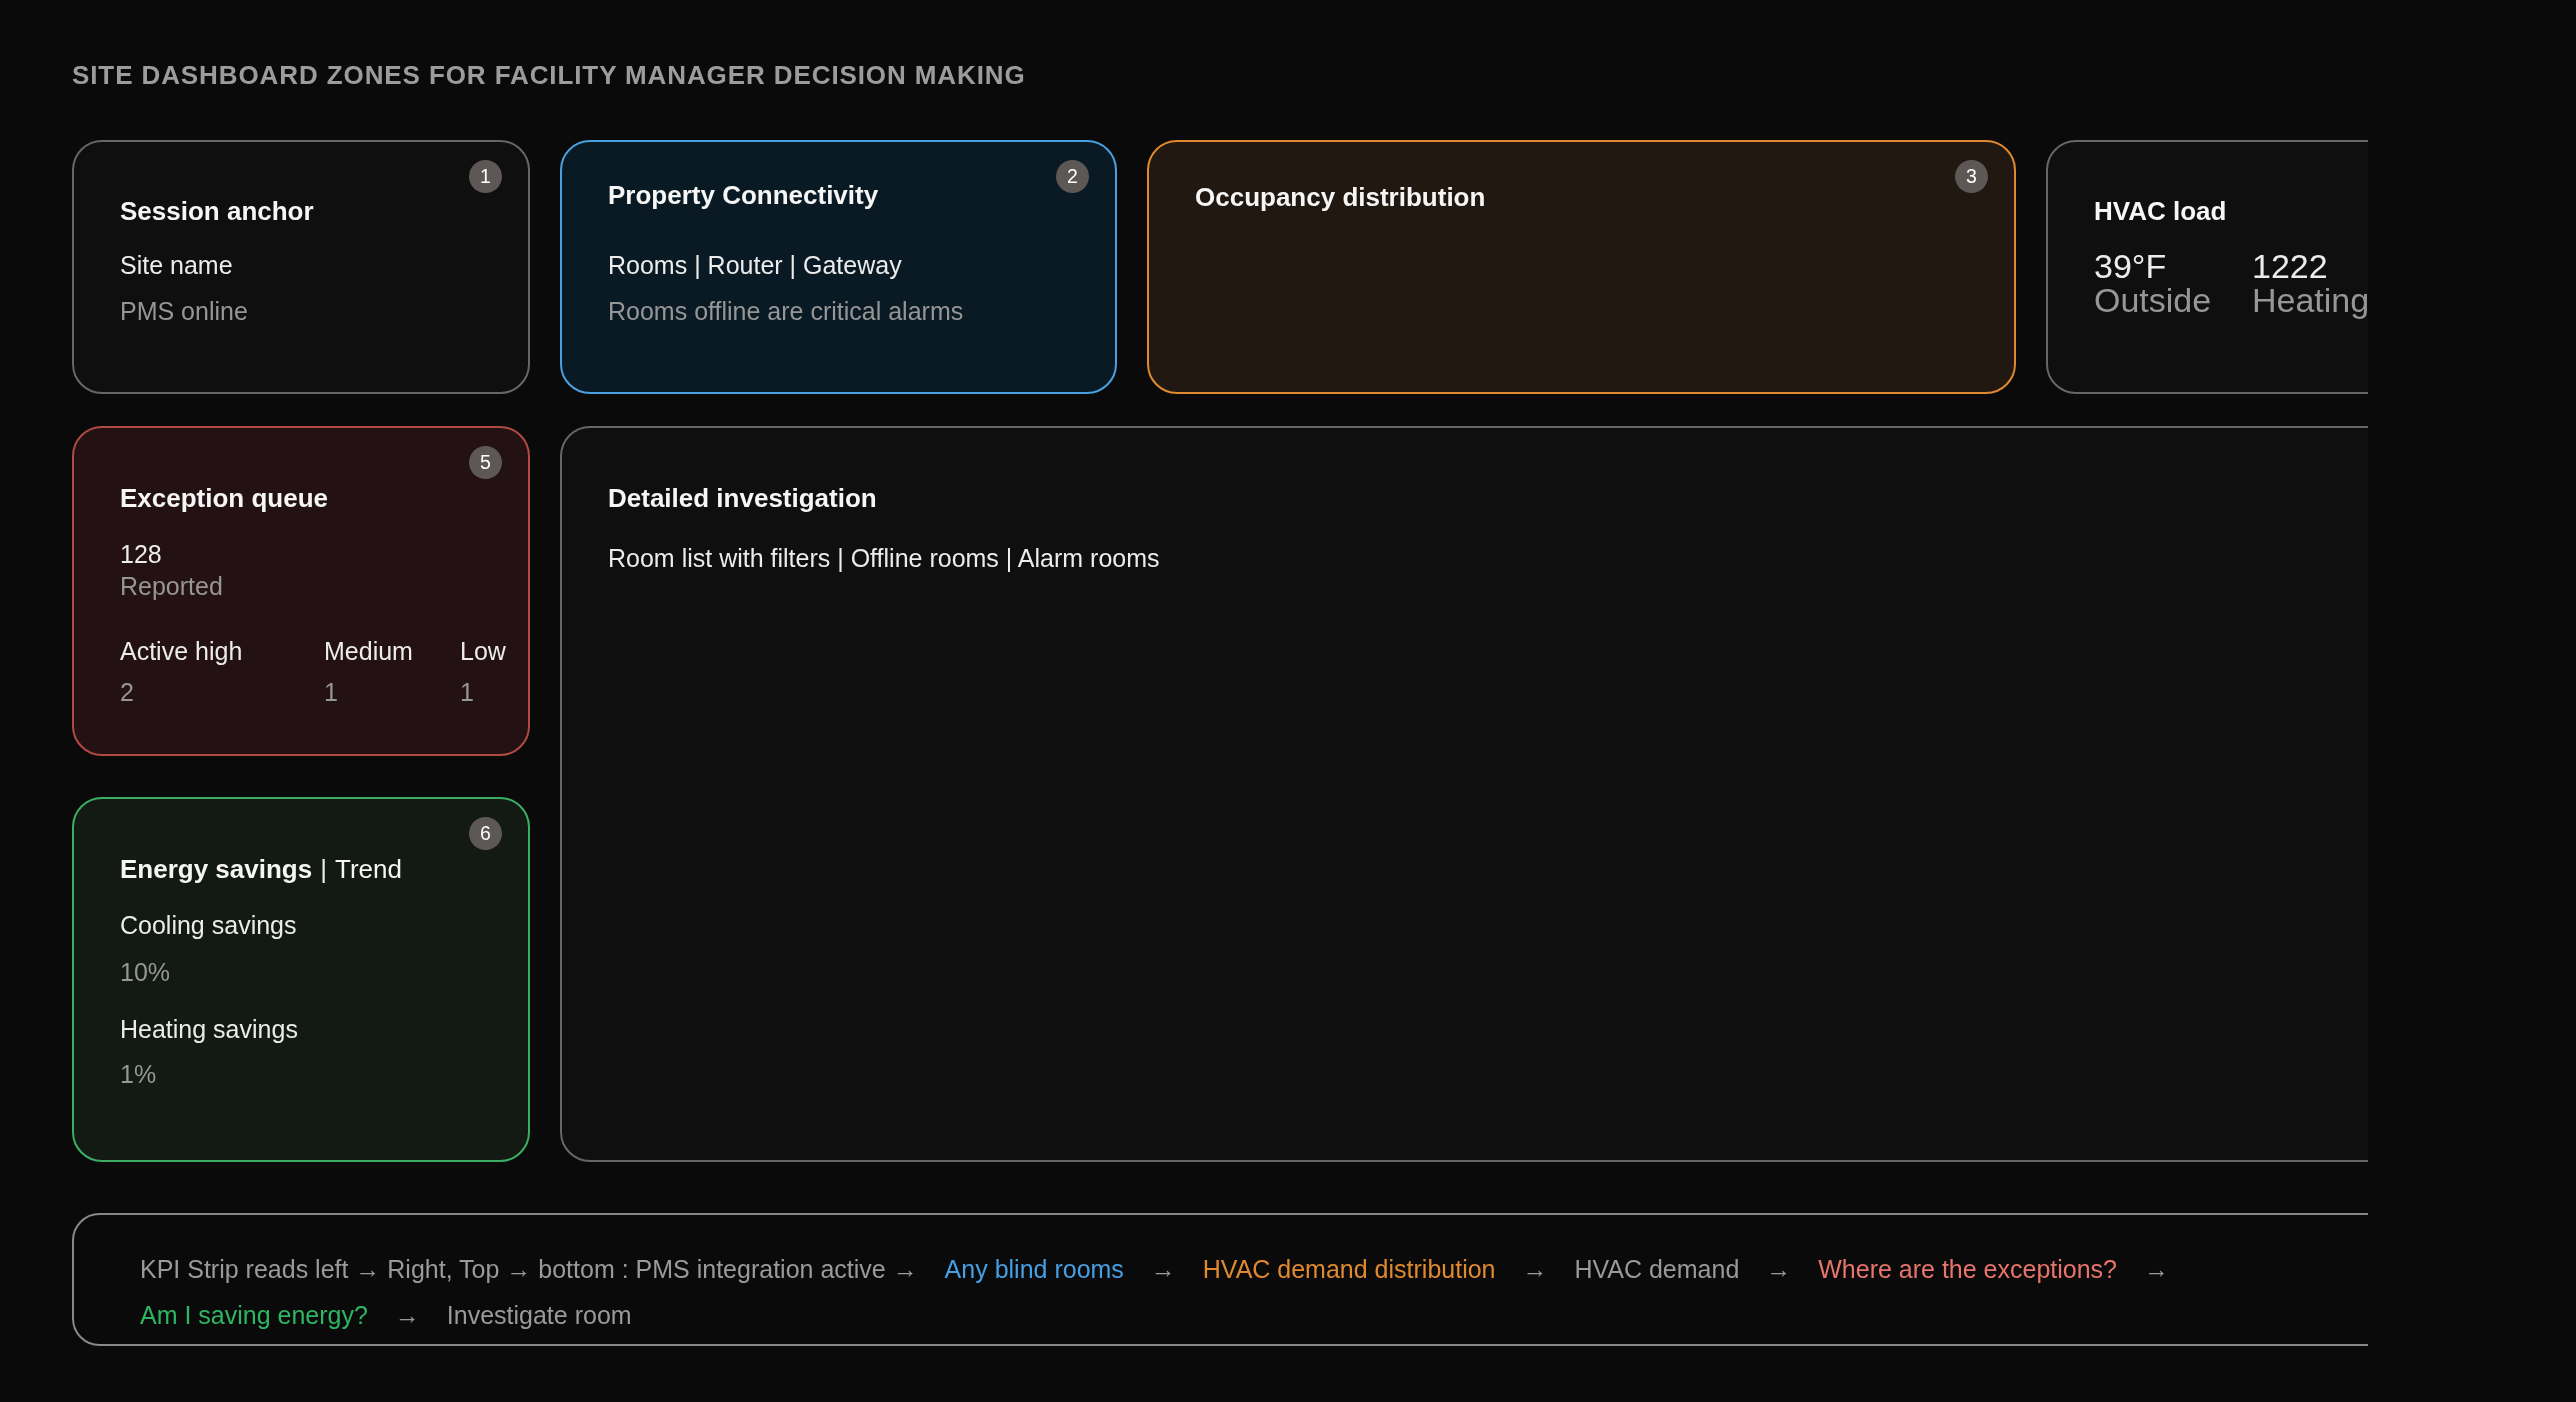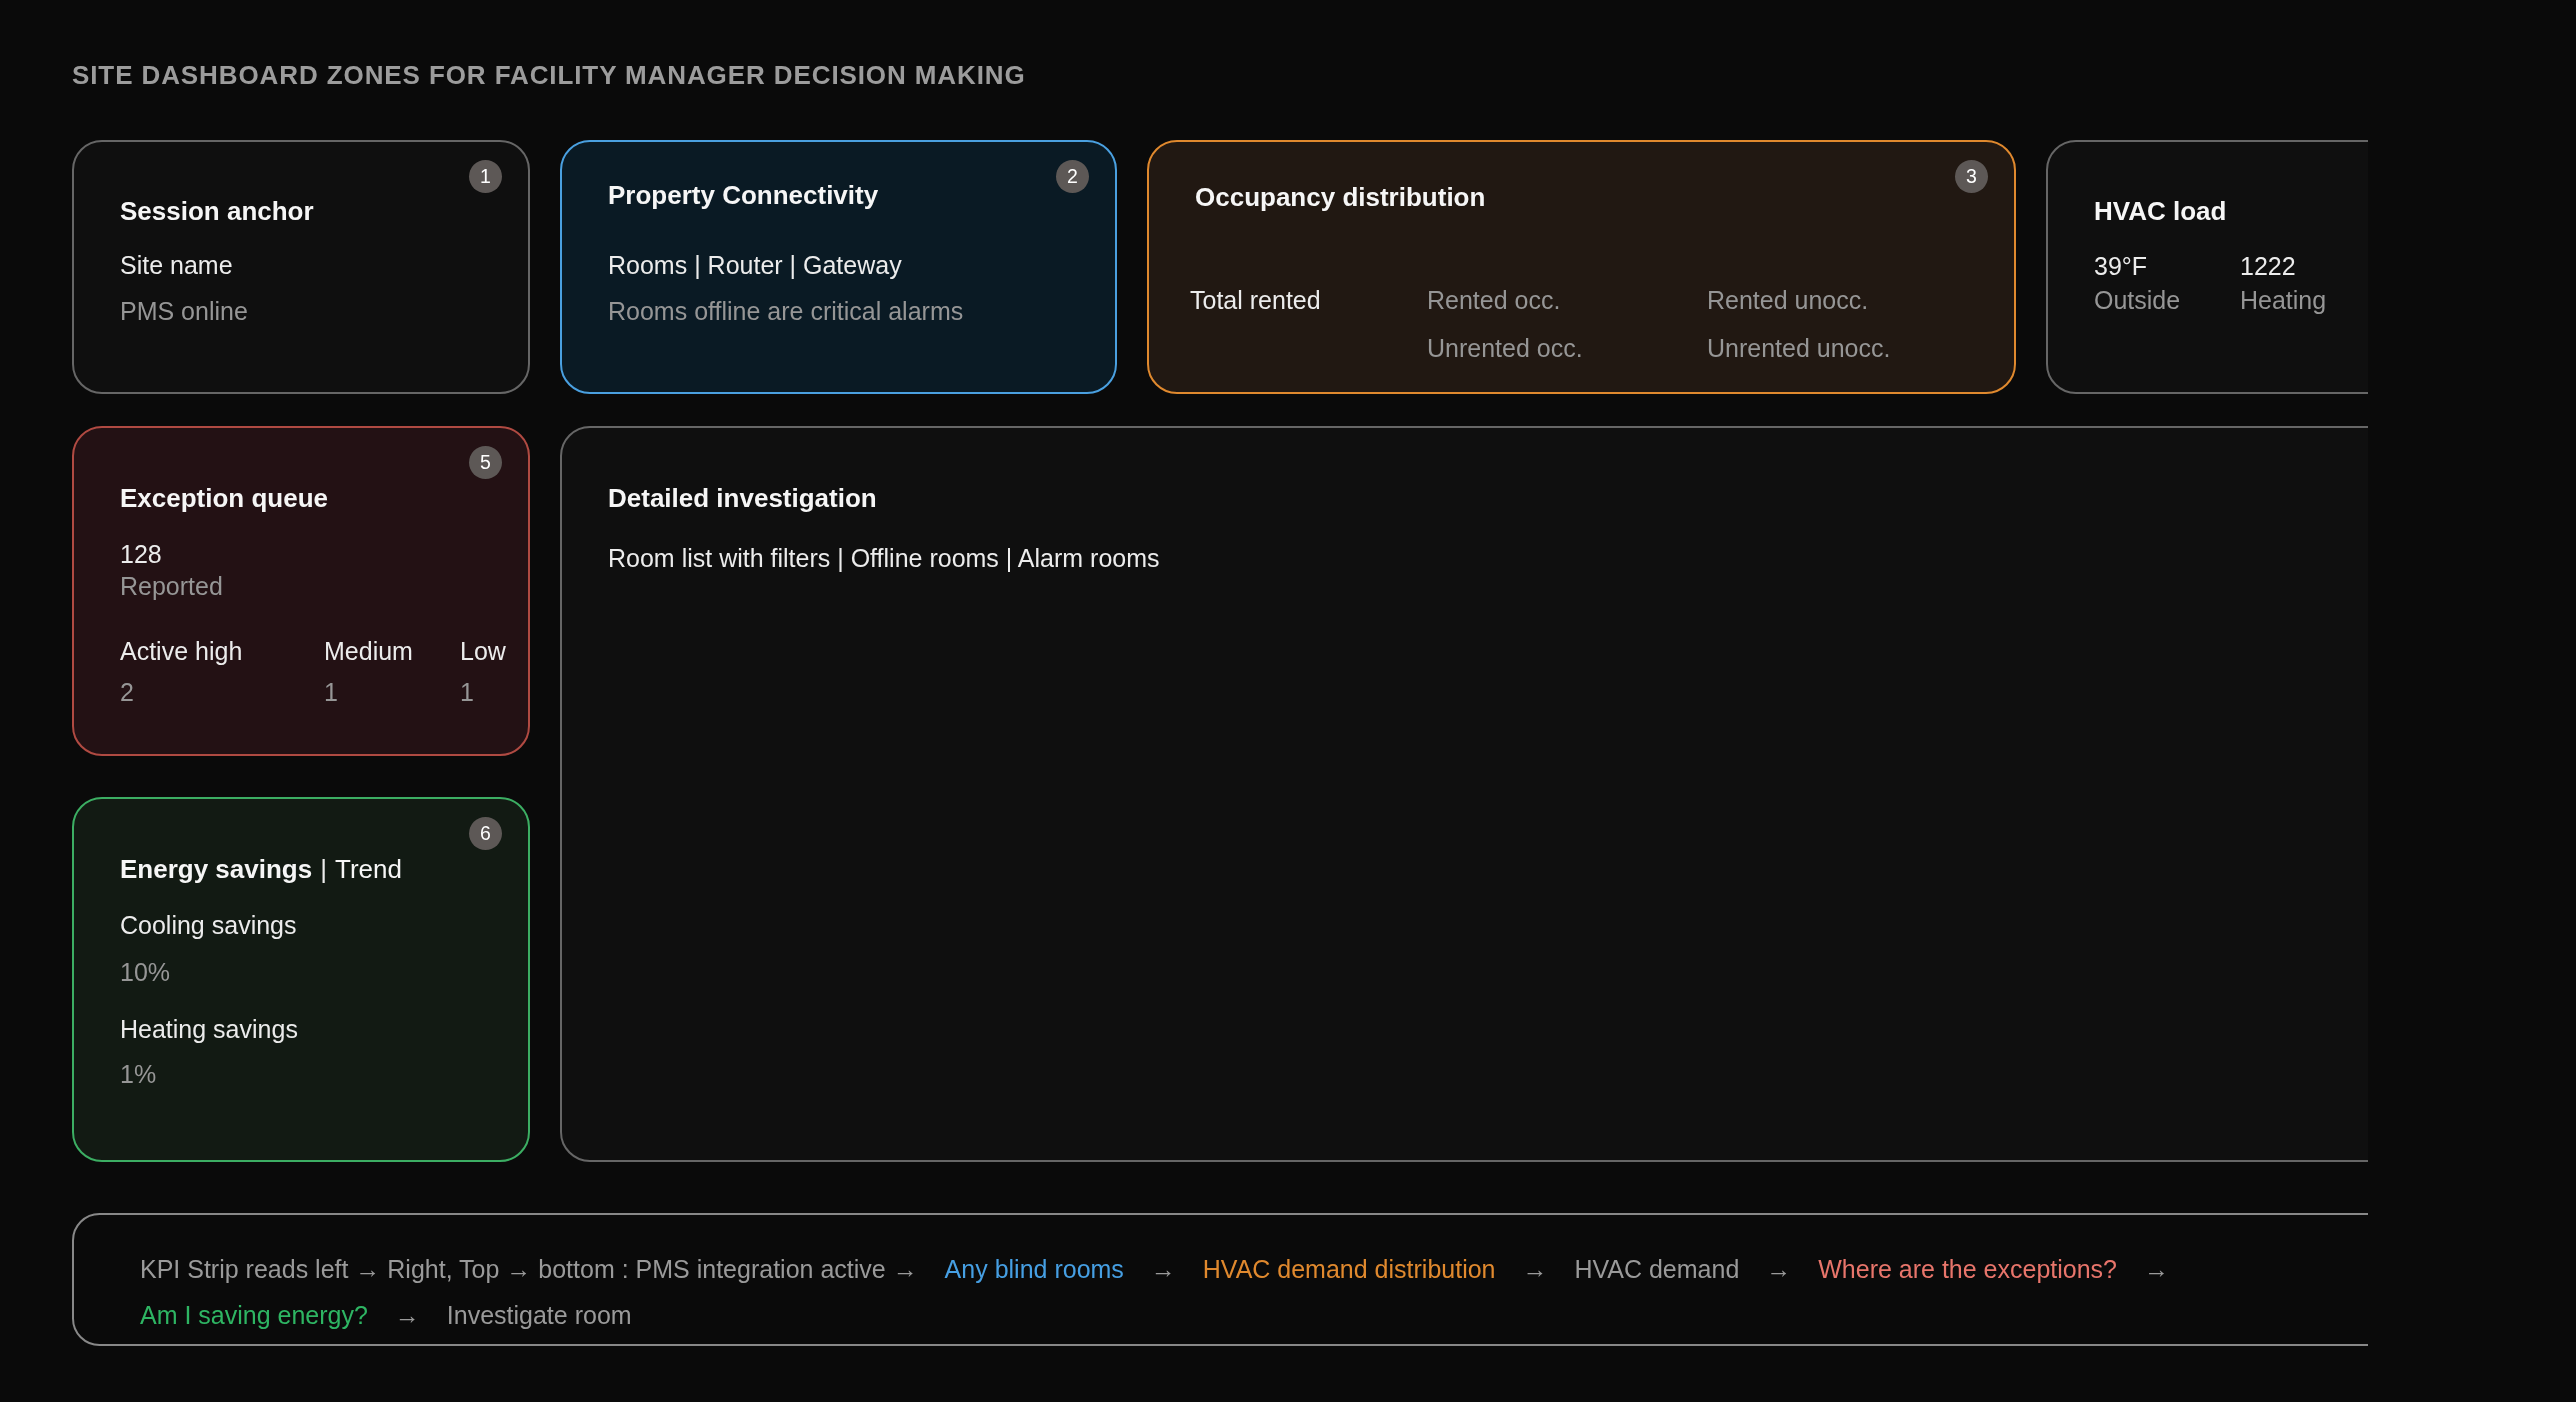--- a/index.html
+++ b/index.html
@@ -36,21 +36,21 @@
   .occ-grid{
     position:absolute;left:41px;top:143px;display:grid;
     grid-template-columns:237px 280px auto;row-gap:18.3px;
     font-size:25px;line-height:30px;color:#969696;
   }
   .occ-grid .primary{color:#ececec;}
   
   .c4{left:2046px;top:140px;width:458px;height:254px;}
   .hvac-grid{
     position:absolute;left:46px;top:109px;display:grid;
-    grid-template-columns:146px 142px auto;font-size:25px;line-height:30px;
+    grid-template-columns:146px 142px auto;font-size:34px;line-height:30px;gap:12px;
   }
   .hvac-grid .val{color:#ececec;}
   .hvac-grid .lab{color:#969696;margin-top:4px;}
   
   .c5{left:72px;top:426px;width:458px;height:330px;}
   .sev-grid{
     position:absolute;left:46px;top:208px;display:grid;
     grid-template-columns:204px 136px auto;row-gap:11px;
     font-size:25px;line-height:30px;
   }
@@ -92,28 +92,20 @@
   <div class="card c2 accent" style="border-color: rgb(74, 160, 224); background-color: rgb(10, 26, 36);">
     <div class="badge">2</div>
     <div class="t" style="top:38px">Property Connectivity</div>
     <div class="w" style="top:109px">Rooms | Router | Gateway</div>
     <div class="g" style="top:155px">Rooms offline are critical alarms</div>
   </div>
 
   <div class="card c3 accent" style="border-color: rgb(224, 137, 46); background-color: rgb(33, 24, 18);">
     <div class="badge">3</div>
     <div class="t" style="top:40px">Occupancy distribution</div>
-    <div class="occ-grid">
-      <div class="primary">Total rented</div>
-      <div>Rented occ.</div>
-      <div>Rented unocc.</div>
-      <div></div>
-      <div>Unrented occ.</div>
-      <div>Unrented unocc.</div>
-    </div>
   </div>
 
   <div class="card c4" style="border-color: rgb(102, 102, 102); background-color: rgb(15, 15, 15);">
     <div class="badge">4</div>
     <div class="t" style="top:54px">HVAC load</div>
     <div class="hvac-grid">
       <div>
         <div class="val">39°F</div>
         <div class="lab">Outside</div>
       </div>

